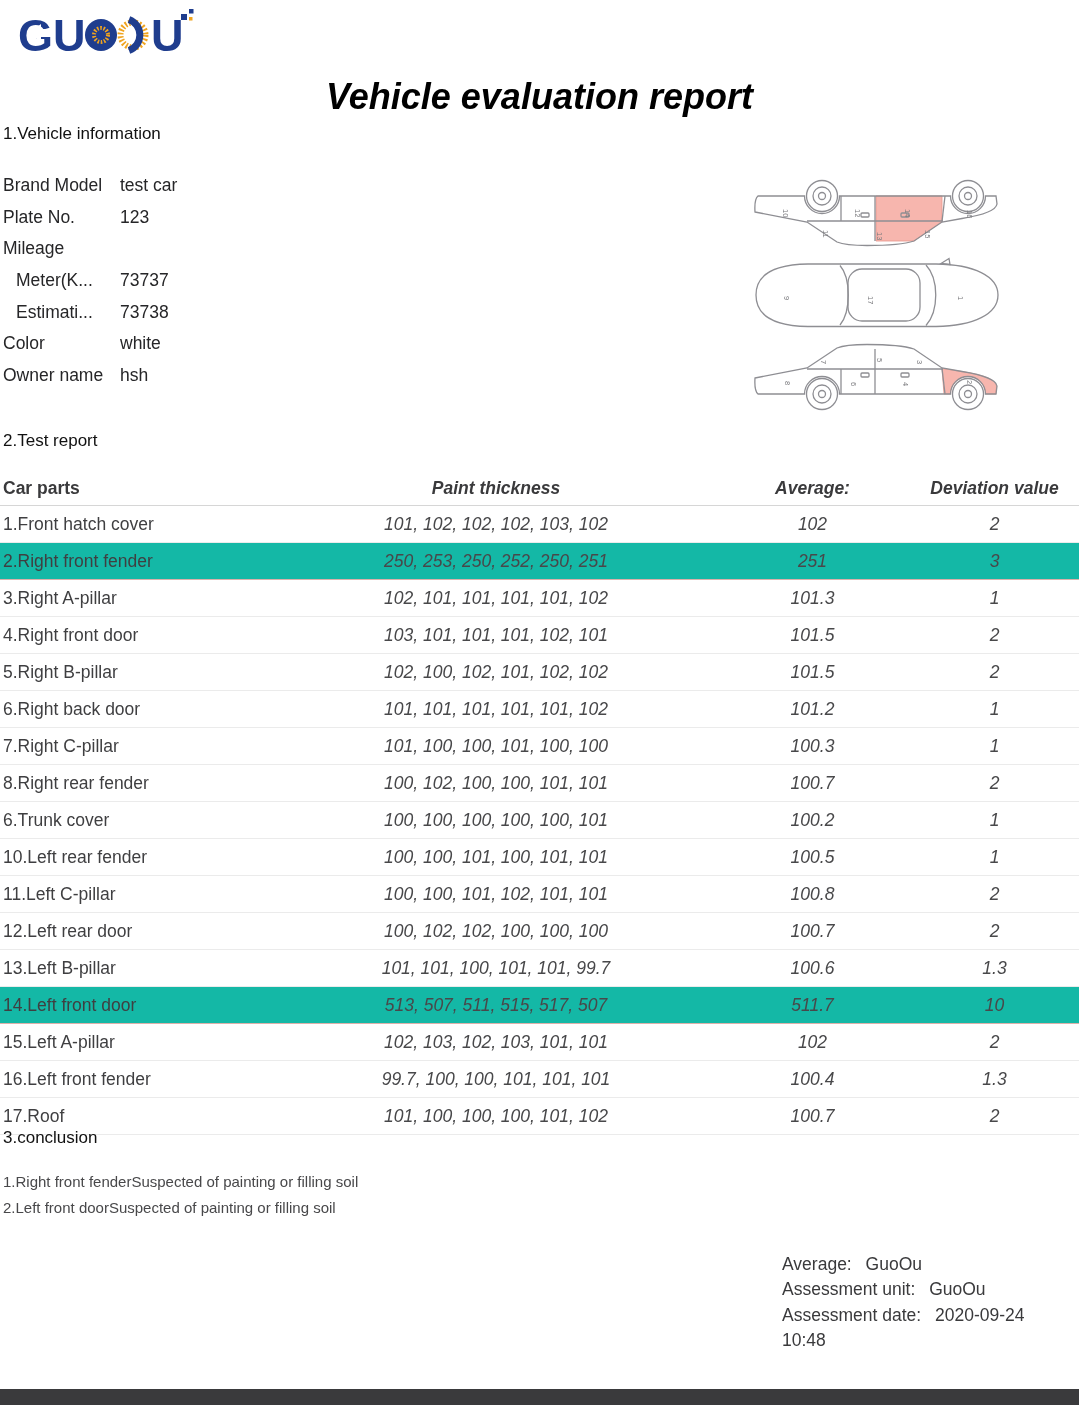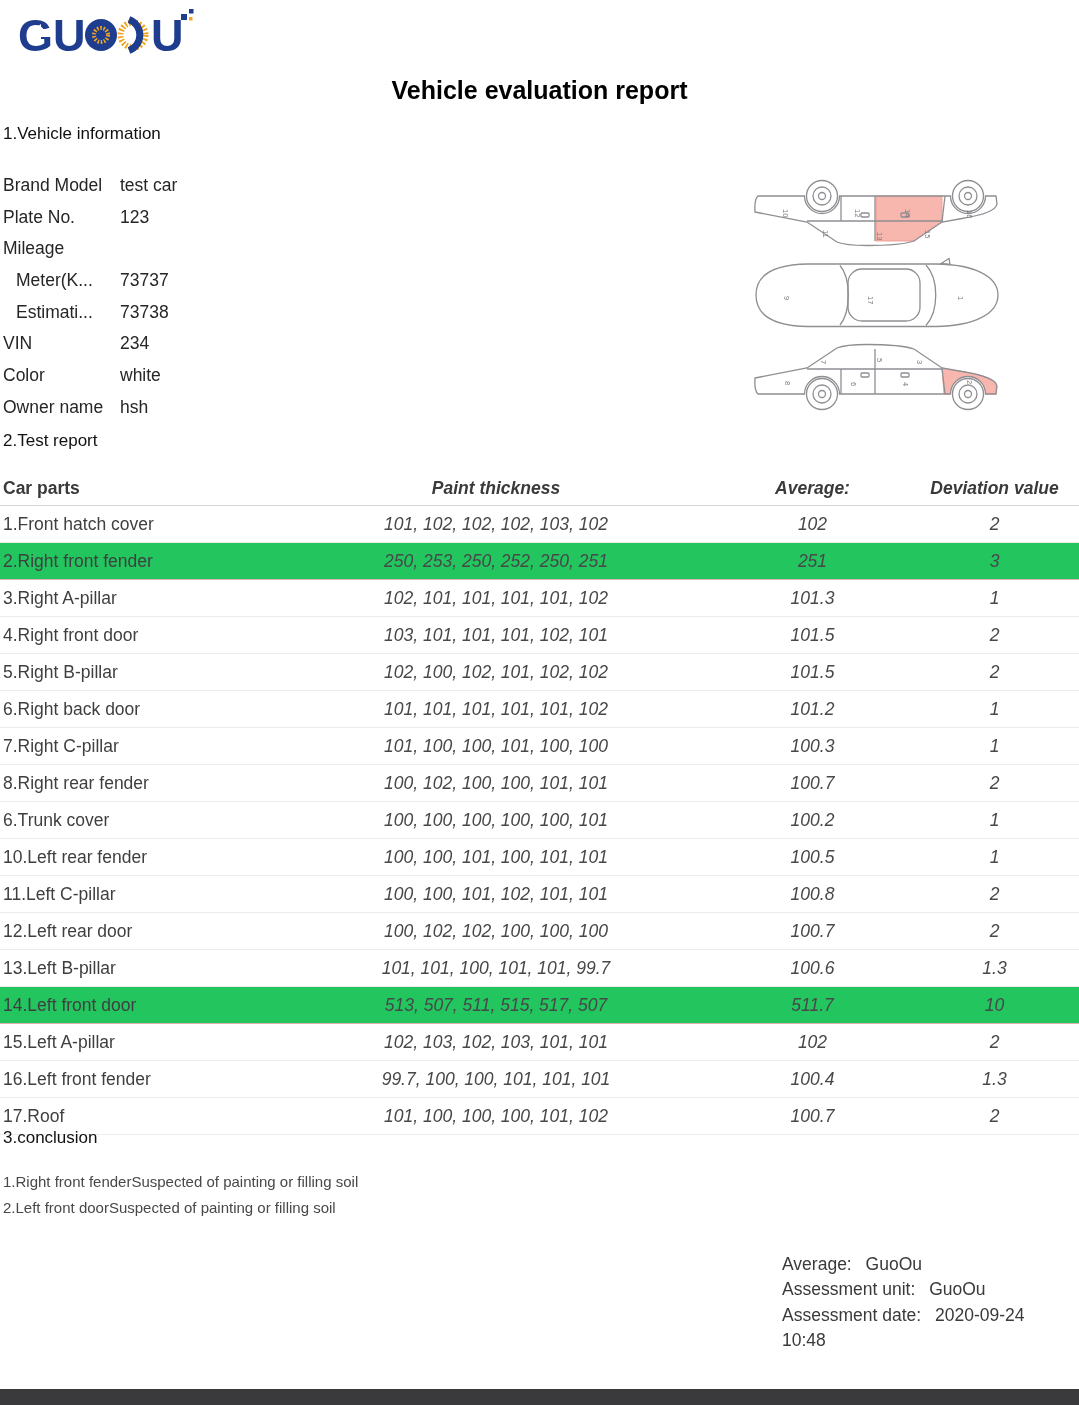--- a/index.html
+++ b/index.html
@@ -4,21 +4,21 @@
 <style>
   html,body{margin:0;padding:0;background:#fff;}
   .page{position:relative;width:1079px;height:1405px;background:#fff;overflow:hidden;
         font-family:"Liberation Sans","DejaVu Sans",sans-serif;color:#1c1c1e;}
 
   
   .logo{position:absolute;left:18px;top:8px;width:180px;height:56px;}
 
   
   .title{position:absolute;left:0;top:76px;width:100%;text-align:center;
-         font-size:25px;font-weight:600;color:#000;}
+         font-size:36px;font-weight:600;color:#000;font-style:italic;}
 
   .sec-heading{position:absolute;left:3px;font-size:17px;font-weight:400;color:#111;}
   #sec1{top:124px;}
   #sec2{top:431px;}
   #sec3{top:1128px;}
 
   
   .info{position:absolute;left:3px;top:170px;width:420px;font-size:17.5px;color:#262628;}
   .info-row{position:relative;height:31.7px;line-height:31.7px;}
   .info-row .lbl{position:absolute;left:0;}
@@ -33,21 +33,21 @@
 
   
   .report{position:absolute;left:0;top:472px;width:1079px;font-size:17.5px;}
   .trow{display:grid;grid-template-columns:332px 328px 250px 169px;align-items:center;
         height:36px;border-bottom:1px solid #ebebeb;color:#48484a;}
   .trow.head{height:33px;font-weight:700;color:#3a3a3c;border-bottom:1px solid #d6d6d6;}
   .trow .c1{text-align:left;padding-left:3px;color:#3f3f41;}
   .trow.head .c1{color:#3a3a3c;}
   .trow .c2,.trow .c3,.trow .c4{text-align:center;font-style:italic;}
   .trow .c3{padding-left:55px;}
-  .trow.hl{background:#22c55e;border-bottom-color:#dcb1ab;}
+  .trow.hl{background:#14b8a6;border-bottom-color:#dcb1ab;}
 
   
   .conclusion{position:absolute;left:3px;top:1169px;font-size:15px;color:#48484a;line-height:25.5px;}
 
   
   .assessment{position:absolute;left:782px;top:1252px;width:288px;font-size:17.5px;
               color:#3a3a3c;line-height:25.4px;}
   .assessment .lbl{margin-right:9px;}
 
   
@@ -104,24 +104,20 @@
     <div class="info-row indent">
       <span class="lbl">Meter(K...</span>
       <span class="val">73737</span>
     </div>
 
     <div class="info-row indent">
       <span class="lbl">Estimati...</span>
       <span class="val">73738</span>
     </div>
 
-    <div class="info-row">
-      <span class="lbl">VIN</span>
-      <span class="val">234</span>
-    </div>
 
     <div class="info-row">
       <span class="lbl">Color</span>
       <span class="val">white</span>
     </div>
 
     <div class="info-row">
       <span class="lbl">Owner name</span>
       <span class="val">hsh</span>
     </div>

